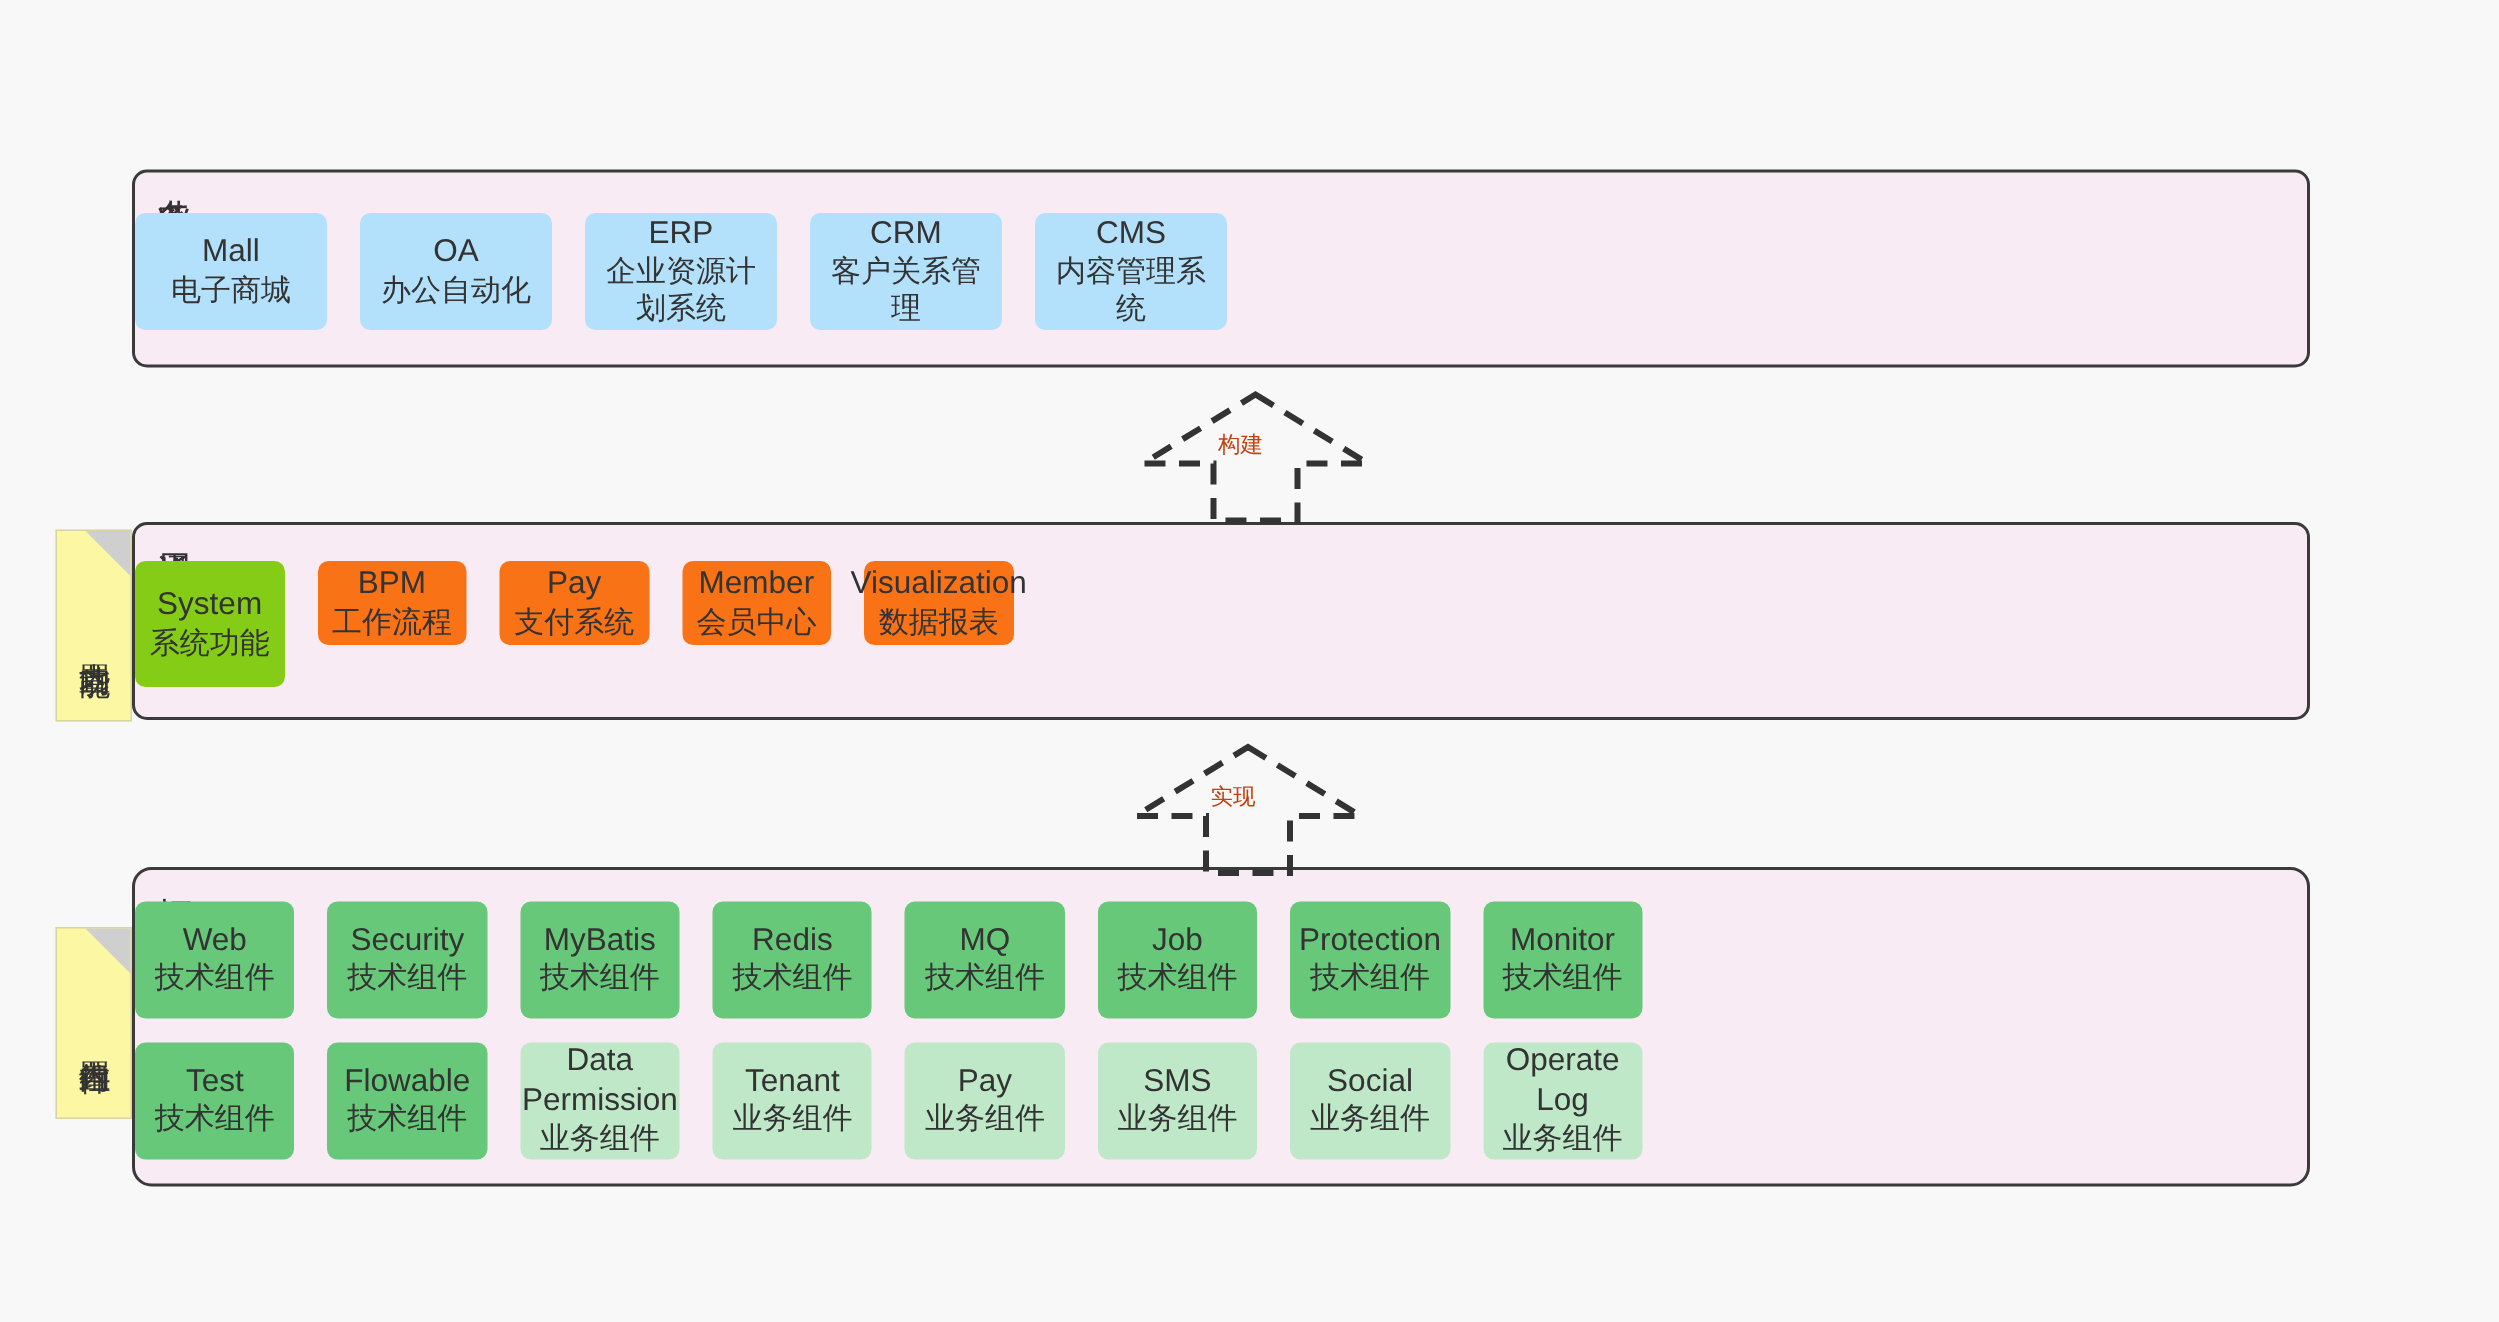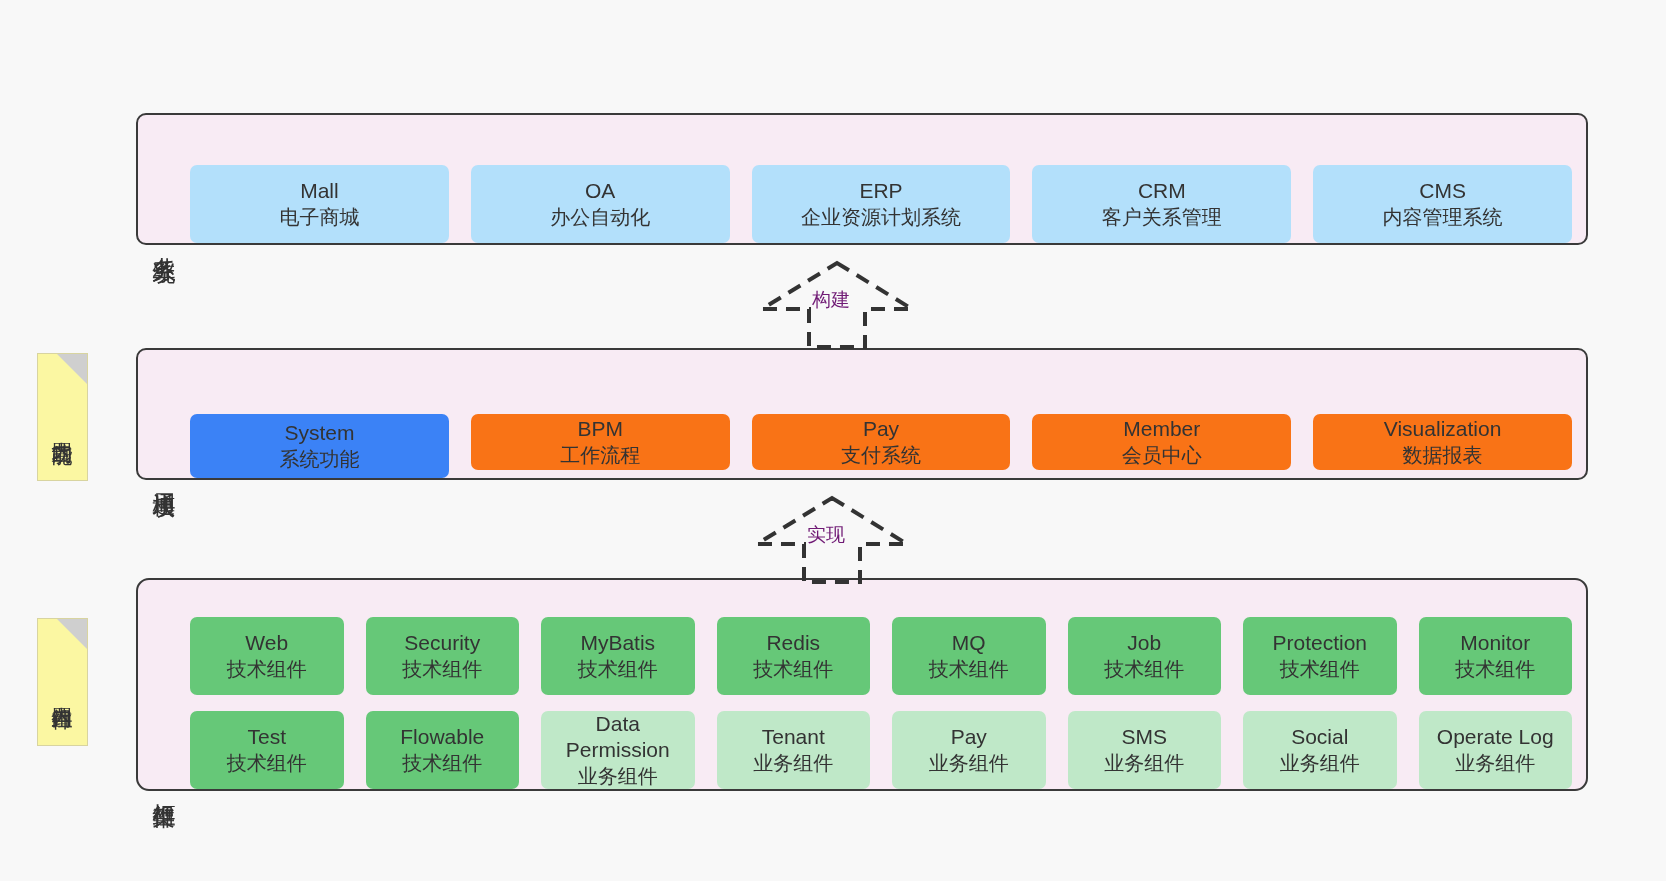--- a/index.html
+++ b/index.html
@@ -19,24 +19,23 @@
   }
 
   
   .layer {
     position: absolute;
     box-sizing: border-box;
     background: #f8ebf4;
     border: 2px solid #3a3a3a;
     border-radius: 10px;
     display: flex;
-    flex-direction: row;
-    align-items: flex-end;
+    flex-direction: column;
+    align-items: flex-start;
     z-index: 3;
-    margin-left: 48px;
   }
   .layer-title {
     flex: 0 0 auto;
     width: 52px;
     display: flex;
     align-items: center;
     justify-content: center;
     font-size: 23px;
     line-height: 1.18;
     letter-spacing: 1px;
@@ -72,21 +71,21 @@
     text-align: center;
     line-height: 1.26;
     color: #333;
     box-sizing: border-box;
     padding: 4px 6px;
   }
   .box .t1 { font-size: 21px; }
   .box .t2 { font-size: 20px; }
 
   .biz-box    { background: #b3e0fb; height: 78px; }
-  .mod-strong { background: #3b82f6; height: 64px; }
+  .mod-strong { background: #84cc16; height: 84px; }
   .mod-soft   { background: #f97316; height: 56px; }
   .fw-strong  { background: #66c878; height: 78px; }
   .fw-soft    { background: #bfe8c8; height: 78px; }
 
   
   .note {
     position: absolute;
     box-sizing: border-box;
     background: #fbf7a2;
     border: 1px solid #d8d4a0;
@@ -113,22 +112,22 @@
     border-left: 30px solid transparent;
   }
 
   
   .arrow-wrap {
     position: absolute;
     z-index: 4;
   }
   .arrow-label {
     position: absolute;
-    font-size: 19px;
-    color: #701a75;
+    font-size: 15px;
+    color: #c2410c;
     white-space: nowrap;
     background: transparent;
     z-index: 5;
   }
 </style>
 </head>
 <body>
 
 <div class="layer" style="left:88px; top:113px; width:1452px; height:132px;">
   <div class="layer-title">业务系统</div>

